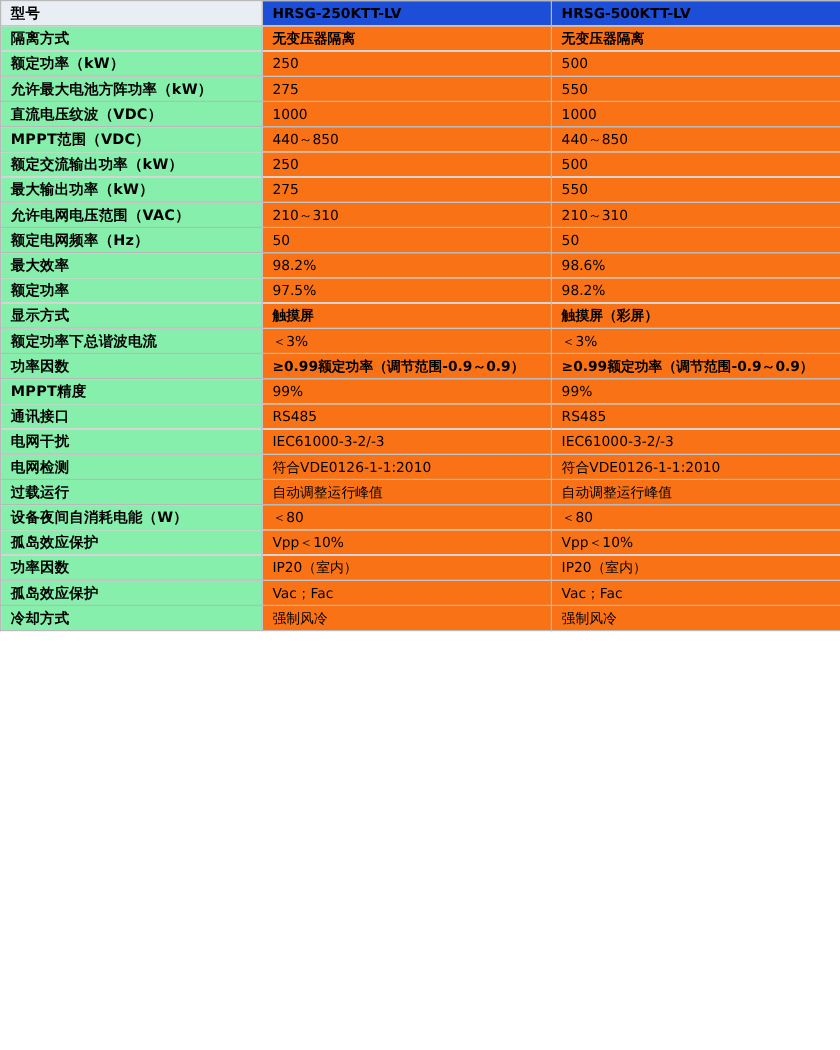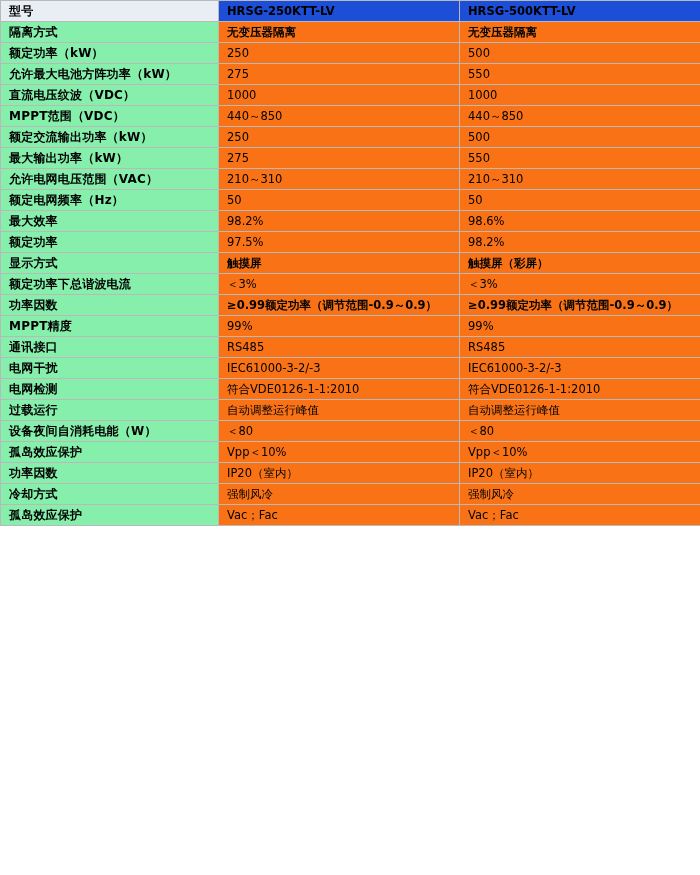--- a/index.html
+++ b/index.html
@@ -174,23 +174,23 @@
         <td class="label">孤岛效应保护</td>
         <td class="value">Vpp＜10%</td>
         <td class="value">Vpp＜10%</td>
       </tr>
       <tr>
         <td class="label">功率因数</td>
         <td class="value">IP20（室内）</td>
         <td class="value">IP20（室内）</td>
       </tr>
       <tr>
+        <td class="label">孤岛效应保护</td>
+        <td class="value">Vac；Fac</td>
+        <td class="value">Vac；Fac</td>
+      </tr>
+      <tr>
         <td class="label">冷却方式</td>
         <td class="value">强制风冷</td>
         <td class="value">强制风冷</td>
-      </tr>
-      <tr>
-        <td class="label">孤岛效应保护</td>
-        <td class="value">Vac；Fac</td>
-        <td class="value">Vac；Fac</td>
       </tr>
     </tbody>
 </table>
 
 </body></html>

